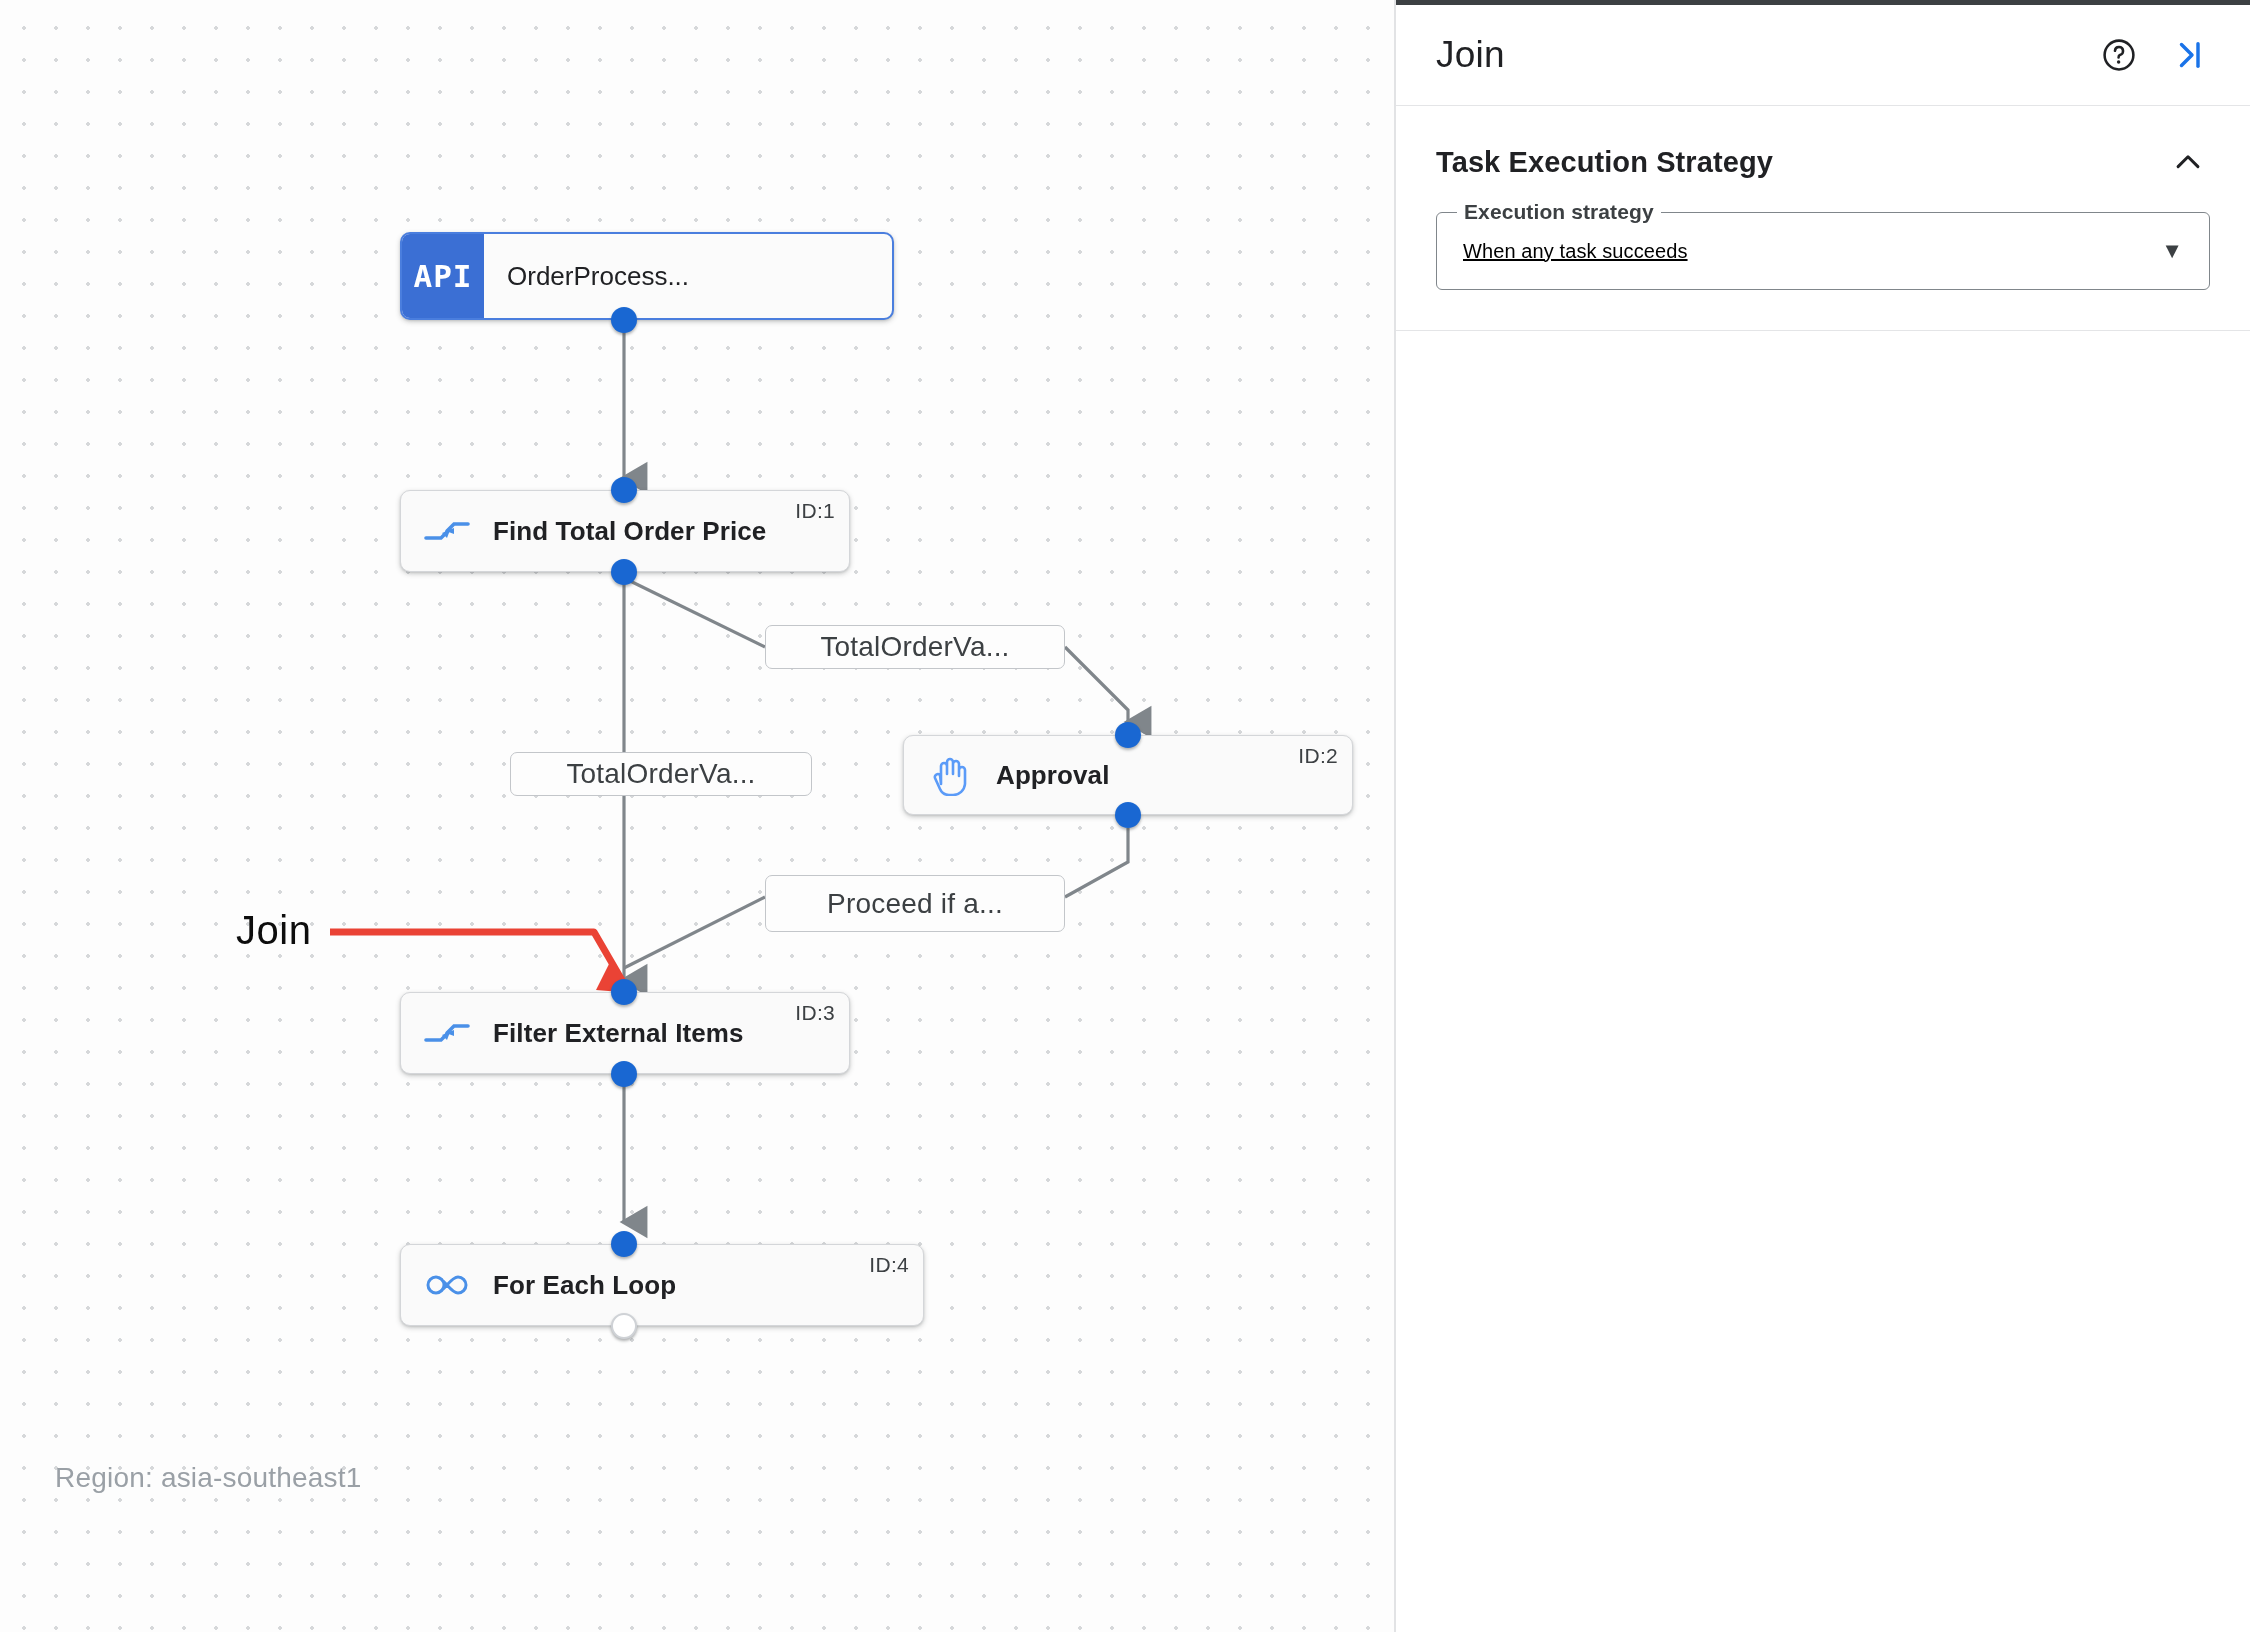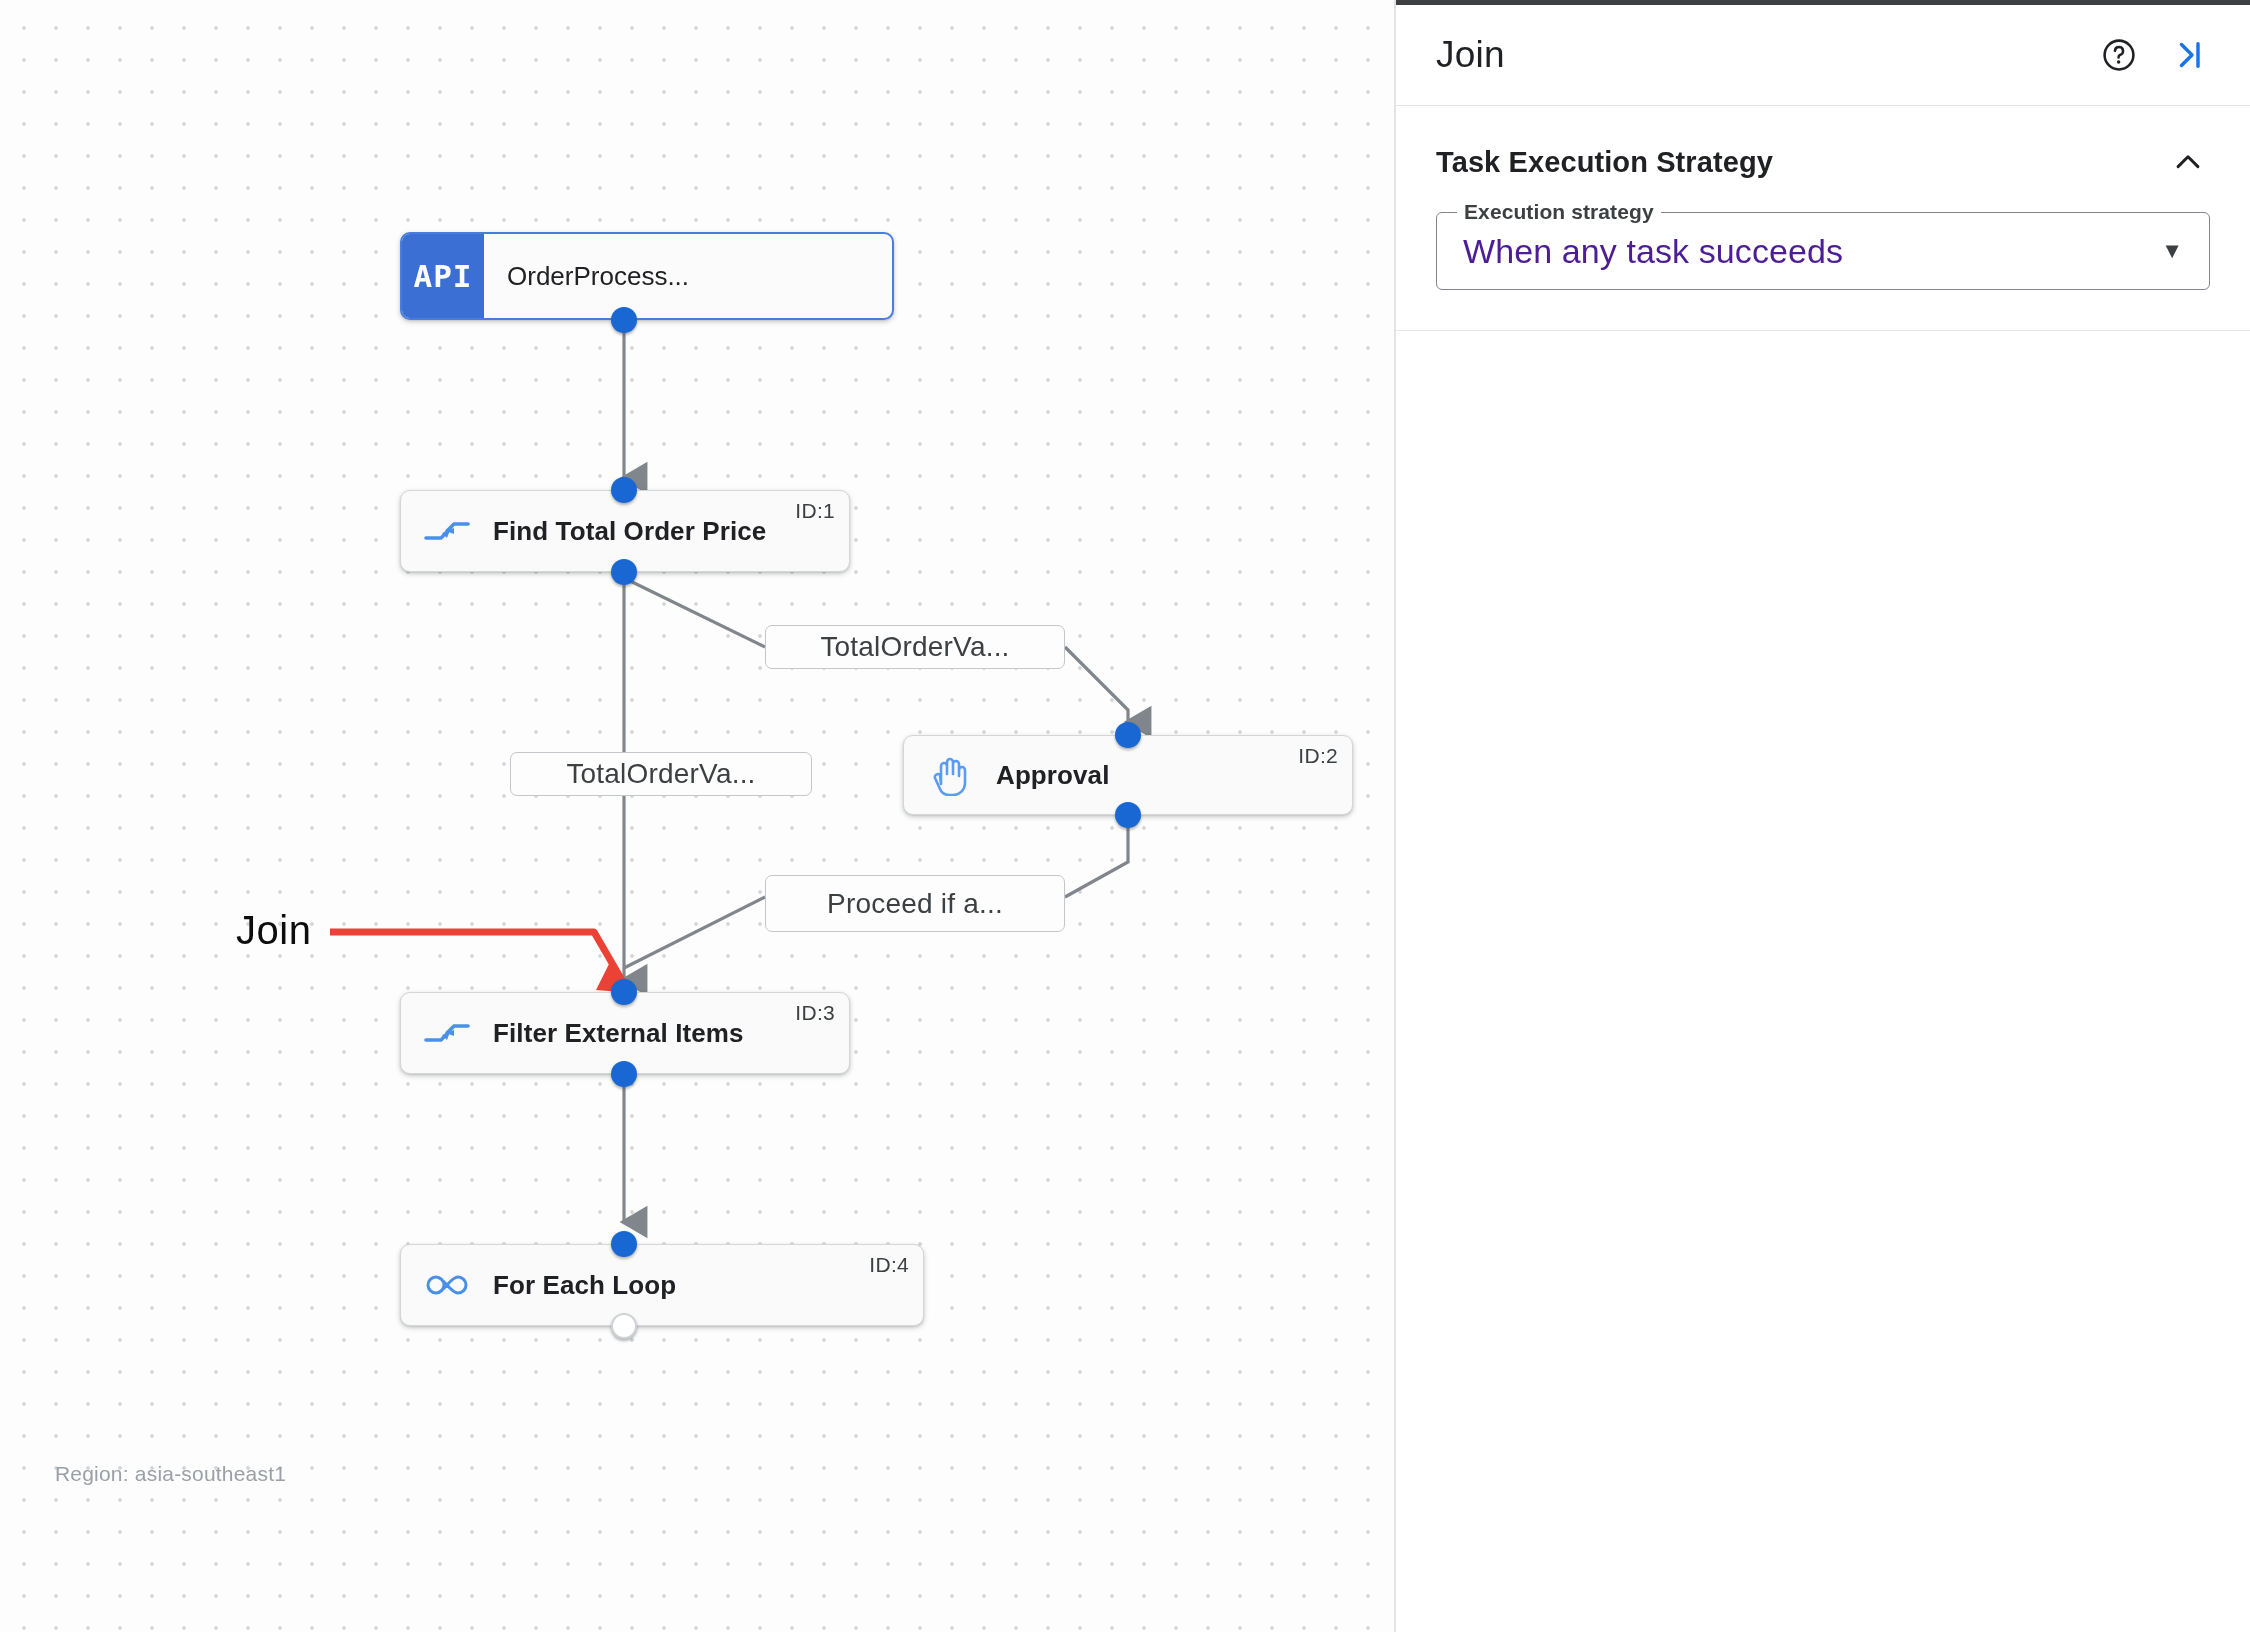--- a/index.html
+++ b/index.html
@@ -88,21 +88,21 @@
     border-radius:7px;
     display:flex;align-items:center;justify-content:center;
     font-size:28px;color:#3c4043;
     box-sizing:border-box;
     letter-spacing:.2px;
   }
 
   
   #region-label{
     position:absolute;left:55px;top:1462px;
-    font-size:21px;color:#9aa0a6;letter-spacing:.2px;
+    font-size:28px;color:#9aa0a6;letter-spacing:.2px;
   }
 
   
   #annotation-text{
     position:absolute;left:236px;top:908px;
     font-size:40px;color:#0d0d0d;font-weight:400;
     letter-spacing:.5px;
   }
 
   
@@ -147,21 +147,21 @@
     display:flex;align-items:center;
     padding:0 26px;
     background:#ffffff;
   }
   .mdc-field-label{
     position:absolute;left:20px;top:-13px;
     background:#ffffff;padding:0 7px;
     font-size:21px;color:#3c4043;font-weight:700;letter-spacing:.1px;
   }
   .mdc-field-value{
-    font-size:34px;color:#4c1d95;flex:1;letter-spacing:.1px;
+    font-size:20px;color:#000000;flex:1;letter-spacing:.1px;text-decoration:underline;
   }
   .mdc-caret{font-size:22px;color:#3c4043;line-height:1;}
 
   #section-divider{height:1px;background:#e4e5e7;width:100%;}
 </style>
 </head>
 <body>
 
 <div id="top-hairline"></div>
 

